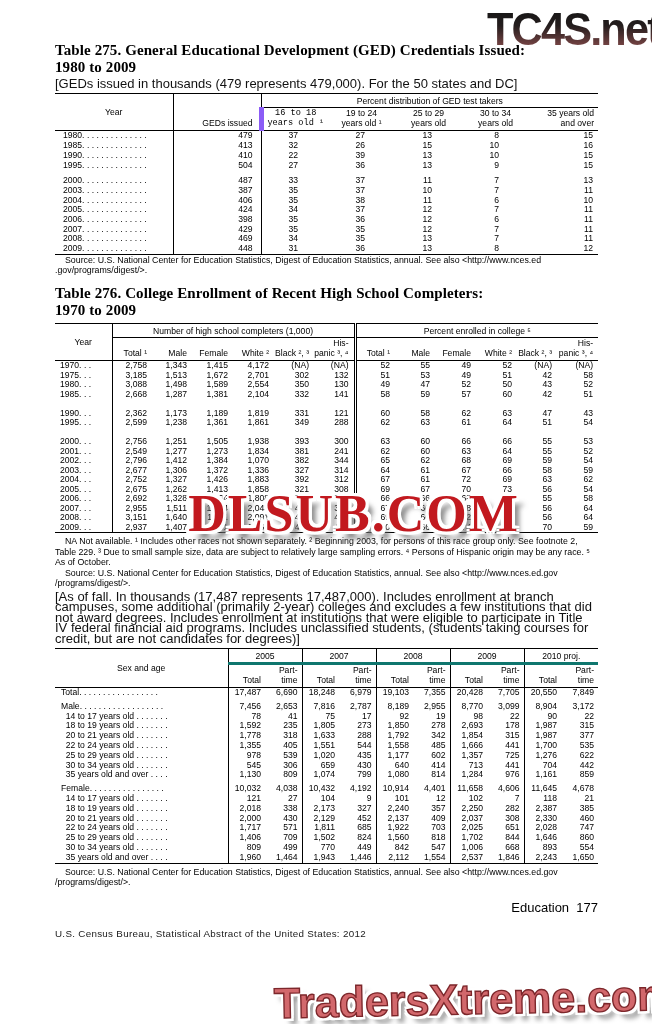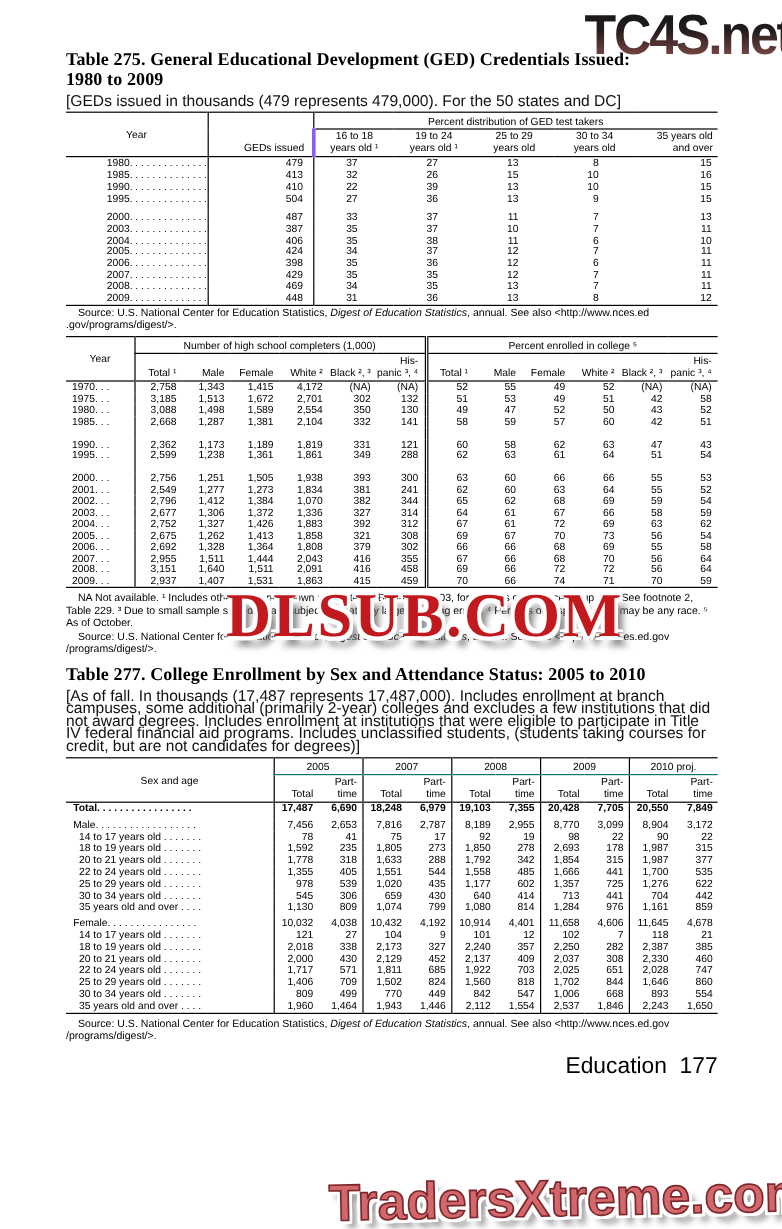--- a/index.html
+++ b/index.html
@@ -27,24 +27,24 @@
   .pre{white-space:pre-line;}
   thead{border-bottom:1px solid #000;}
   table{border-top:1.6px solid #000;border-bottom:1.6px solid #000;}
   tr.spacer td{height:5px;line-height:5px;}
 
   
   #t275 .year-h{vertical-align:middle;text-align:center;}
   #t275 .geds-h{vertical-align:bottom;text-align:right;padding-right:6px;padding-bottom:2px;border-left:1px solid #000;}
   #t275 .span-h{border-bottom:1px solid #000;border-left:1px solid #000;text-align:center;height:13px;vertical-align:middle;}
   #t275 .subh th{vertical-align:bottom;text-align:center;padding-bottom:2px;}
-  #t275 .subh th:first-child{border-left:3px solid #8b5cf6;}
+  #t275 .subh th:first-child{border-left:5px solid #8b5cf6;font-family:Liberation Mono, monospace;}
   #t275 .subh th:last-child{text-align:right;padding-right:4px;}
   #t275 td{text-align:right;}
-  #t275 td:nth-child(1){text-align:right;padding-left:8px;}
+  #t275 td:nth-child(1){text-align:left;padding-left:8px;}
   #t275 td:nth-child(2){padding-right:8px;border-left:1px solid #000;}
   #t275 td:nth-child(3){border-left:1px solid #000;}
   #t275 td:nth-child(n+3):nth-child(-n+6){padding-right:30px;}
   #t275 td:nth-child(7){padding-right:5px;}
   #t275 tr.spacer td{height:6px;line-height:6px;}
 
   
   #t276 .year-h{vertical-align:middle;text-align:center;}
   #t276 .grp{text-align:center;border-bottom:1px solid #000;height:13px;vertical-align:middle;}
   #t276 .g1{border-left:1px solid #000;}
@@ -52,36 +52,36 @@
   #t276 .subh th{vertical-align:bottom;text-align:right;padding:0 5px 2px 0;}
   #t276 .subh th:nth-child(1){border-left:1px solid #000;}
   #t276 .subh th:nth-child(7){border-left:3px double #000;}
   #t276 td{text-align:right;padding-right:5px;line-height:9.5px;height:9.5px;}
   #t276 td:nth-child(1){text-align:left;padding-left:5px;padding-right:0;}
   #t276 td:nth-child(2){border-left:1px solid #000;}
   #t276 td:nth-child(8){border-left:3px double #000;}
 
   
   #t277 .sexage-h{vertical-align:middle;text-align:center;}
-  #t277 .yr{text-align:center;border-bottom:1px solid #0f766e;border-left:1px solid #000;height:13px;vertical-align:middle;}
+  #t277 .yr{text-align:center;border-bottom:3px solid #0f766e;border-left:1px solid #000;height:13px;vertical-align:middle;}
   #t277 .subh th{vertical-align:bottom;text-align:right;padding:0 4px 2px 0;}
   #t277 .subh th:nth-child(odd){border-left:1px solid #000;}
   #t277 td{text-align:right;padding-right:4px;line-height:9.8px;height:9.8px;}
   #t277 td:nth-child(1){text-align:left;padding-left:6px;padding-right:0;}
   #t277 td:nth-child(even){border-left:1px solid #000;}
-  #t277 tr.bold-row td{font-weight:700;}
+  #t277 tr.bold-row td{font-weight:400;}
   #t277 tr.spacer td{height:4px;line-height:4px;}
 
   
   .fn{font-size:8.8px;line-height:10.6px;margin:3px 0 0 0;text-indent:10px;}
   .src{font-size:8.8px;line-height:10.6px;margin:0;text-indent:10px;}
-  .src .ital{font-style:italic;}
+  .src .ital{}
 
   
-  .edu{font-size:19px;line-height:15px;text-align:right;margin-top:12px;
+  .edu{font-size:13px;line-height:15px;text-align:right;margin-top:12px;
     padding-right:0;white-space:pre;}
   .census{font-size:9.8px;line-height:12px;margin-top:7px;letter-spacing:.3px;color:#1a1a1a;}
 
   
   .wm{position:absolute;white-space:nowrap;pointer-events:none;}
   #wm-tc4s{
     top:1px;right:-8px;
     font-family:"Liberation Sans", sans-serif;font-weight:700;
     font-size:47px;letter-spacing:-2px;transform:scaleX(.92);transform-origin:right top;
     background:linear-gradient(#161616 15%, #241d1d 45%, #6e4040 78%, #96605a 100%);
@@ -263,20 +263,21 @@
             <td>8</td>
             <td>12</td>
           </tr>
         </tbody>
     </table>
 
     <p class="src"><span>Source: U.S. National Center for Education Statistics, </span><span class="ital">Digest of Education Statistics</span><span>, annual. See also &lt;http://www.nces.ed .gov/programs/digest/&gt;.</span></p>
   </div>
 
   <div>
+    <h2 class="tbl-title mt276"><span>Table 276. College Enrollment of Recent High School Completers:</span><br><span>1970 to 2009</span></h2>
 
     <table id="t276">
       <colgroup>
         <col style="width:57px">
         <col style="width:40px">
           <col style="width:40px">
           <col style="width:41px">
           <col style="width:41px">
           <col style="width:40px">
           <col style="width:41px">
@@ -582,21 +583,20 @@
             <td>59</td>
           </tr>
         </tbody>
     </table>
 
     <p class="fn">NA Not available. ¹ Includes other races not shown separately. ² Beginning 2003, for persons of this race group only. See footnote 2, Table 229. ³ Due to small sample size, data are subject to relatively large sampling errors. ⁴ Persons of Hispanic origin may be any race. ⁵ As of October.</p>
     <p class="src"><span>Source: U.S. National Center for Education Statistics, </span><span class="ital">Digest of Education Statistics</span><span>, annual. See also &lt;http://www.nces.ed.gov /programs/digest/&gt;.</span></p>
   </div>
 
   <div>
-    <h2 class="tbl-title mt277">Table 277. College Enrollment by Sex and Attendance Status: 2005 to 2010</h2>
     <p class="tbl-note">[As of fall. In thousands (17,487 represents 17,487,000). Includes enrollment at branch campuses, some additional (primarily 2-year) colleges and excludes a few institutions that did not award degrees. Includes enrollment at institutions that were eligible to participate in Title IV federal financial aid programs. Includes unclassified students, (students taking courses for credit, but are not candidates for degrees)]</p>
 
     <table id="t277">
       <colgroup>
         <col style="width:173px">
         <col style="width:37px">
           <col style="width:37px">
           <col style="width:37px">
           <col style="width:37px">
           <col style="width:37px">
@@ -881,17 +881,18 @@
             <td>2,243</td>
             <td>1,650</td>
           </tr>
         </tbody>
     </table>
 
     <p class="src" style="margin-top:3px"><span>Source: U.S. National Center for Education Statistics, </span><span class="ital">Digest of Education Statistics</span><span>, annual. See also &lt;http://www.nces.ed.gov /programs/digest/&gt;.</span></p>
   </div>
 
   <p class="edu">Education  177</p>
+  <p class="census">U.S. Census Bureau, Statistical Abstract of the United States: 2012</p>
 </div>
 
 <div class="wm" id="wm-tc4s">TC4S.net</div>
 <div class="wm" id="wm-dlsub">DLSUB.COM</div>
 <div class="wm" id="wm-traders">TradersXtreme.com</div>
 
 </body></html>

